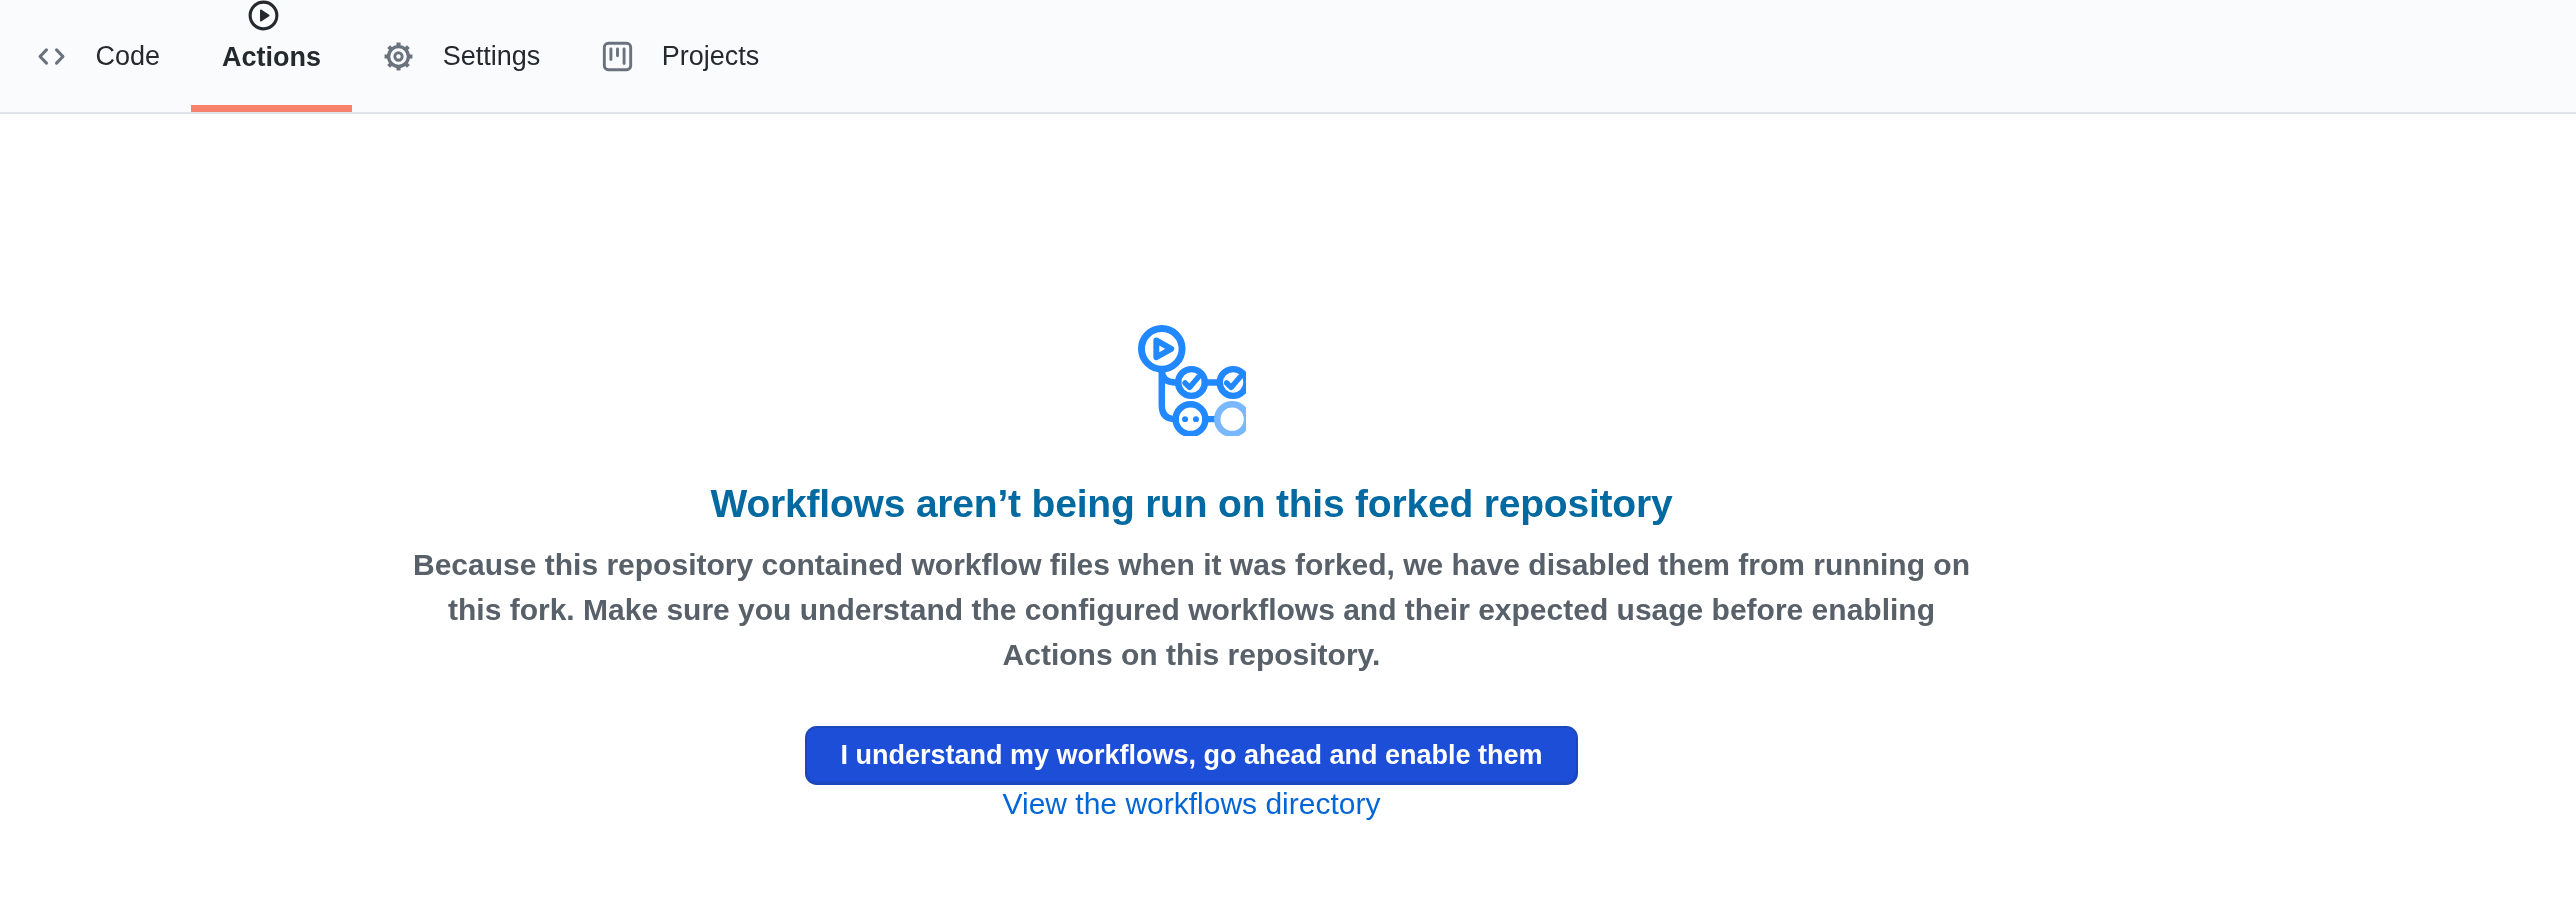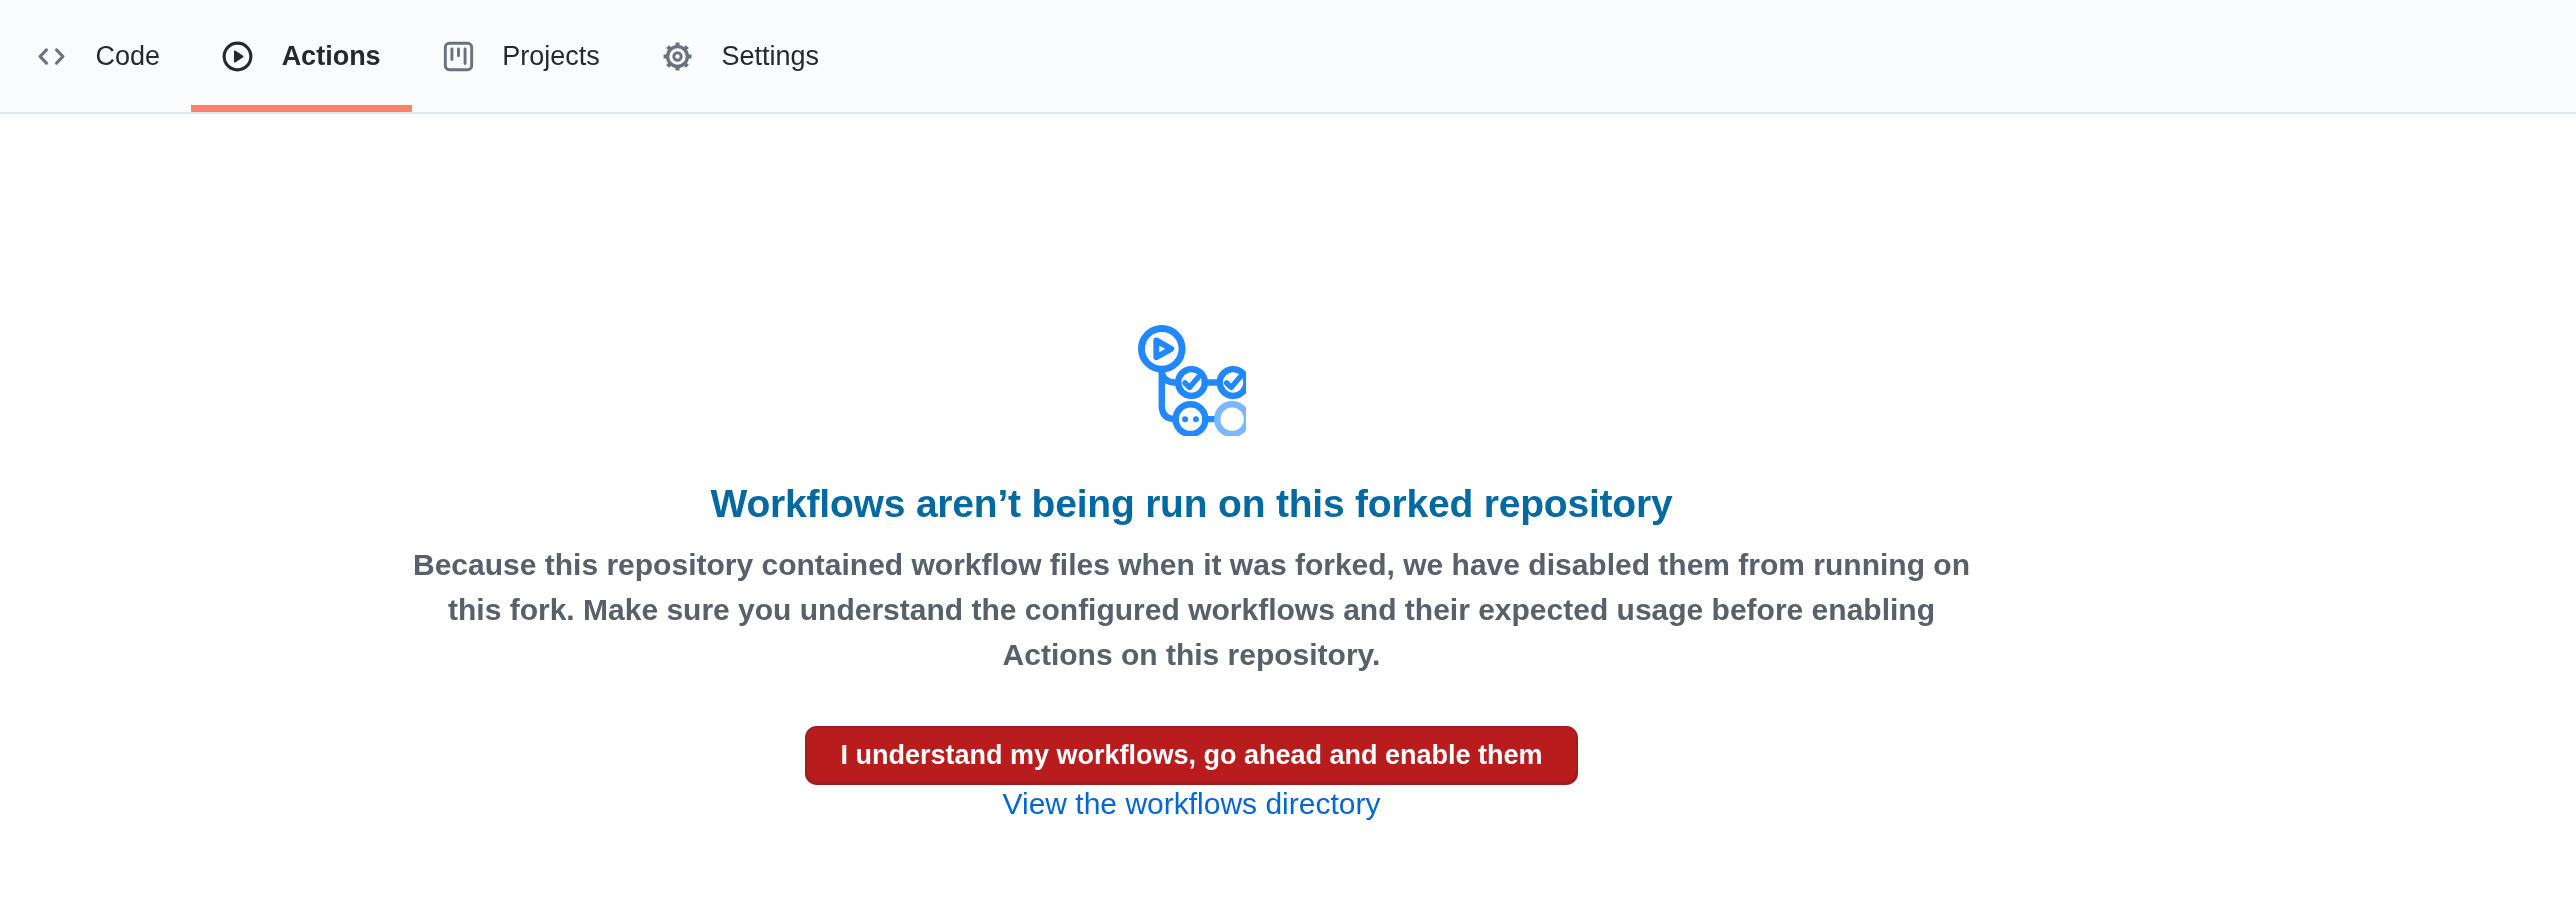--- a/index.html
+++ b/index.html
@@ -35,21 +35,21 @@
     white-space: nowrap;
     gap: 13px;
   }
   .tab .octicon {
     width: 31px;
     height: 31px;
     margin-right: 15.6px;
     flex: none;
     color: #6a737d;
   }
-  .tab.selected { font-weight: 700; }
+  .tab.selected { font-weight: 700; flex-direction: column; }
   .tab.selected .octicon { color: #24292e; }
   .tab-underline {
     position: absolute;
     left: 0; right: 0; bottom: 0;
     height: 6.8px;
     background: #f9826c;
     display: none;
   }
   .tab.selected .tab-underline { display: block; }
 
@@ -74,21 +74,21 @@
     width: 1583px;
     margin: 13.7px auto 0 auto;
     font-size: 30px;
     line-height: 45px;
     color: #586069;
     font-weight: bold;
   }
   .bs-button {
     margin-top: 49px;
     display: inline-block;
-    background: #b91c1c;
+    background: #1d4ed8;
     color: #ffffff;
     font-family: "Liberation Sans", sans-serif;
     font-size: 27px;
     font-weight: 700;
     height: 59px;
     padding: 0 33px;
     border: 2px solid rgba(27,31,35,0.15);
     border-radius: 11.7px;
     box-shadow: inset 0 -2px 0 rgba(27,31,35,0.10);
     cursor: pointer;
@@ -120,46 +120,46 @@
   <a class="tab selected">
     <svg class="octicon" viewBox="0 0 16 16">
       <circle cx="8" cy="8" r="6.9" fill="none" stroke="currentColor" stroke-width="1.6"></circle>
       <path d="M6.6 5.3 L10.7 8 L6.6 10.7 Z" fill="currentColor" stroke="currentColor" stroke-width="0.8" stroke-linejoin="round"></path>
     </svg>
     <span>Actions</span>
     <span class="tab-underline"></span>
   </a>
 
   <a class="tab">
-    <svg class="octicon" viewBox="0 0 16 16" fill="none" stroke="currentColor" stroke-width="1.5">
-      <rect x="1.2" y="1.2" width="13.6" height="13.6" rx="2"></rect>
-      <line x1="4.6" y1="4.1" x2="4.6" y2="9.6" stroke-linecap="round"></line>
-      <line x1="8" y1="4.1" x2="8" y2="7.6" stroke-linecap="round"></line>
-      <line x1="11.4" y1="4.1" x2="11.4" y2="11.6" stroke-linecap="round"></line>
-    </svg>
-    <span>Projects</span>
-
-  </a>
-
-  <a class="tab">
     <svg class="octicon" viewBox="0 0 16 16" fill="none" stroke="currentColor">
       <circle cx="8" cy="8" r="5.1" stroke-width="1.7"></circle>
       <circle cx="8" cy="8" r="1.9" stroke-width="1.5"></circle>
       <g stroke-width="2.1">
         <line x1="13" y1="8" x2="15.2" y2="8"></line>
         <line x1="11.54" y1="4.46" x2="13.1" y2="2.9"></line>
         <line x1="8" y1="3" x2="8" y2="0.8"></line>
         <line x1="4.46" y1="4.46" x2="2.9" y2="2.9"></line>
         <line x1="3" y1="8" x2="0.8" y2="8"></line>
         <line x1="4.46" y1="11.54" x2="2.9" y2="13.1"></line>
         <line x1="8" y1="13" x2="8" y2="15.2"></line>
         <line x1="11.54" y1="11.54" x2="13.1" y2="13.1"></line>
       </g>
     </svg>
     <span>Settings</span>
+
+  </a>
+
+  <a class="tab">
+    <svg class="octicon" viewBox="0 0 16 16" fill="none" stroke="currentColor" stroke-width="1.5">
+      <rect x="1.2" y="1.2" width="13.6" height="13.6" rx="2"></rect>
+      <line x1="4.6" y1="4.1" x2="4.6" y2="9.6" stroke-linecap="round"></line>
+      <line x1="8" y1="4.1" x2="8" y2="7.6" stroke-linecap="round"></line>
+      <line x1="11.4" y1="4.1" x2="11.4" y2="11.6" stroke-linecap="round"></line>
+    </svg>
+    <span>Projects</span>
 
   </a>
 
 </nav>
 
 <main class="main">
   <div class="blankslate">
 
     <svg class="workflow-art" viewBox="0 0 110 112">
       <g fill="none" stroke="#2188ff" stroke-width="6.5" stroke-linecap="round">

